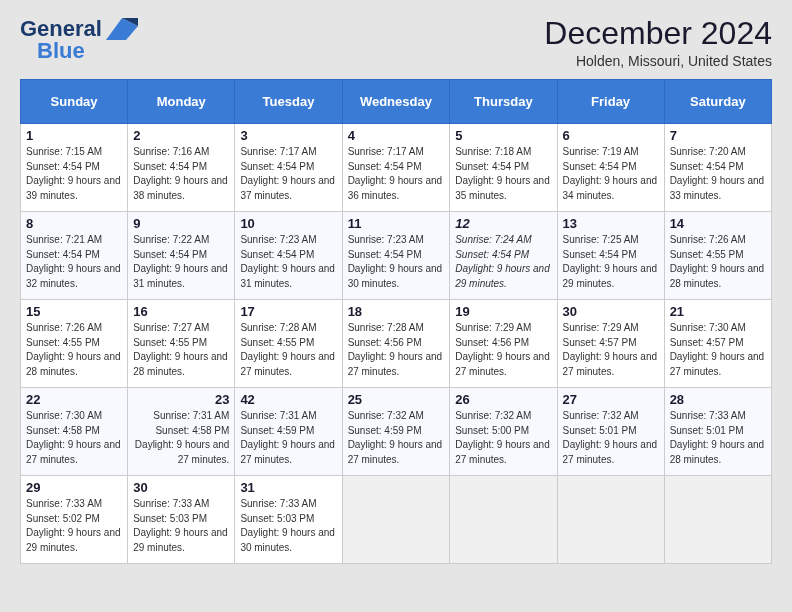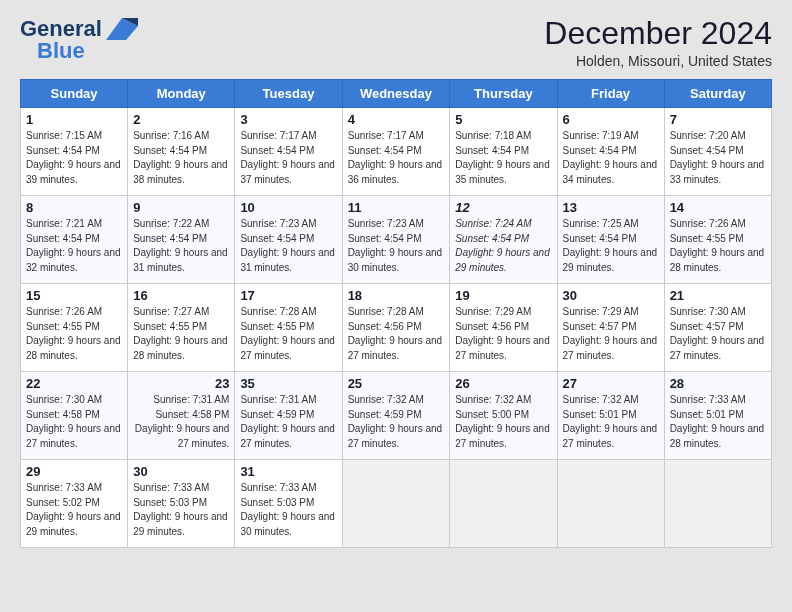--- a/index.html
+++ b/index.html
@@ -50,21 +50,21 @@
       width: 100%;
       border-collapse: collapse;
       border: 1px solid #ccc;
     }
     .calendar th {
       background: #3a7bd5;
       color: #fff;
       text-align: center;
       font-size: 13px;
       font-weight: bold;
-      padding: 6px 4px;
+      padding: 14px 4px;
       border: 1px solid #2e6ac4;
     }
     .calendar td {
       vertical-align: top;
       border: 1px solid #ccc;
       padding: 4px 5px;
       width: 108px;
       height: 88px;
       background: #fff;
       font-size: 10.5px;
@@ -176,21 +176,21 @@
           <td><span class="day-num">30</span>
 <span class="day-info">Sunrise: 7:29 AM<br>Sunset: 4:57 PM<br>Daylight: 9 hours and 27 minutes.</span></td>
           <td><span class="day-num">21</span>
 <span class="day-info">Sunrise: 7:30 AM<br>Sunset: 4:57 PM<br>Daylight: 9 hours and 27 minutes.</span></td>
         </tr>
         <tr>
           <td style="background: rgb(247, 249, 255);"><span class="day-num">22</span>
 <span class="day-info">Sunrise: 7:30 AM<br>Sunset: 4:58 PM<br>Daylight: 9 hours and 27 minutes.</span></td>
           <td style="background: rgb(247, 249, 255); text-align: right;"><span class="day-num">23</span>
 <span class="day-info">Sunrise: 7:31 AM<br>Sunset: 4:58 PM<br>Daylight: 9 hours and 27 minutes.</span></td>
-          <td style="background: rgb(247, 249, 255);"><span class="day-num">35</span>
+          <td style="background: rgb(247, 249, 255);"><span class="day-num">42</span>
 <span class="day-info">Sunrise: 7:31 AM<br>Sunset: 4:59 PM<br>Daylight: 9 hours and 27 minutes.</span></td>
           <td style="background: rgb(247, 249, 255);"><span class="day-num">25</span>
 <span class="day-info">Sunrise: 7:32 AM<br>Sunset: 4:59 PM<br>Daylight: 9 hours and 27 minutes.</span></td>
           <td style="background: rgb(247, 249, 255);"><span class="day-num">26</span>
 <span class="day-info">Sunrise: 7:32 AM<br>Sunset: 5:00 PM<br>Daylight: 9 hours and 27 minutes.</span></td>
           <td style="background: rgb(247, 249, 255);"><span class="day-num">27</span>
 <span class="day-info">Sunrise: 7:32 AM<br>Sunset: 5:01 PM<br>Daylight: 9 hours and 27 minutes.</span></td>
           <td style="background: rgb(247, 249, 255);"><span class="day-num">28</span>
 <span class="day-info">Sunrise: 7:33 AM<br>Sunset: 5:01 PM<br>Daylight: 9 hours and 28 minutes.</span></td>
         </tr>

